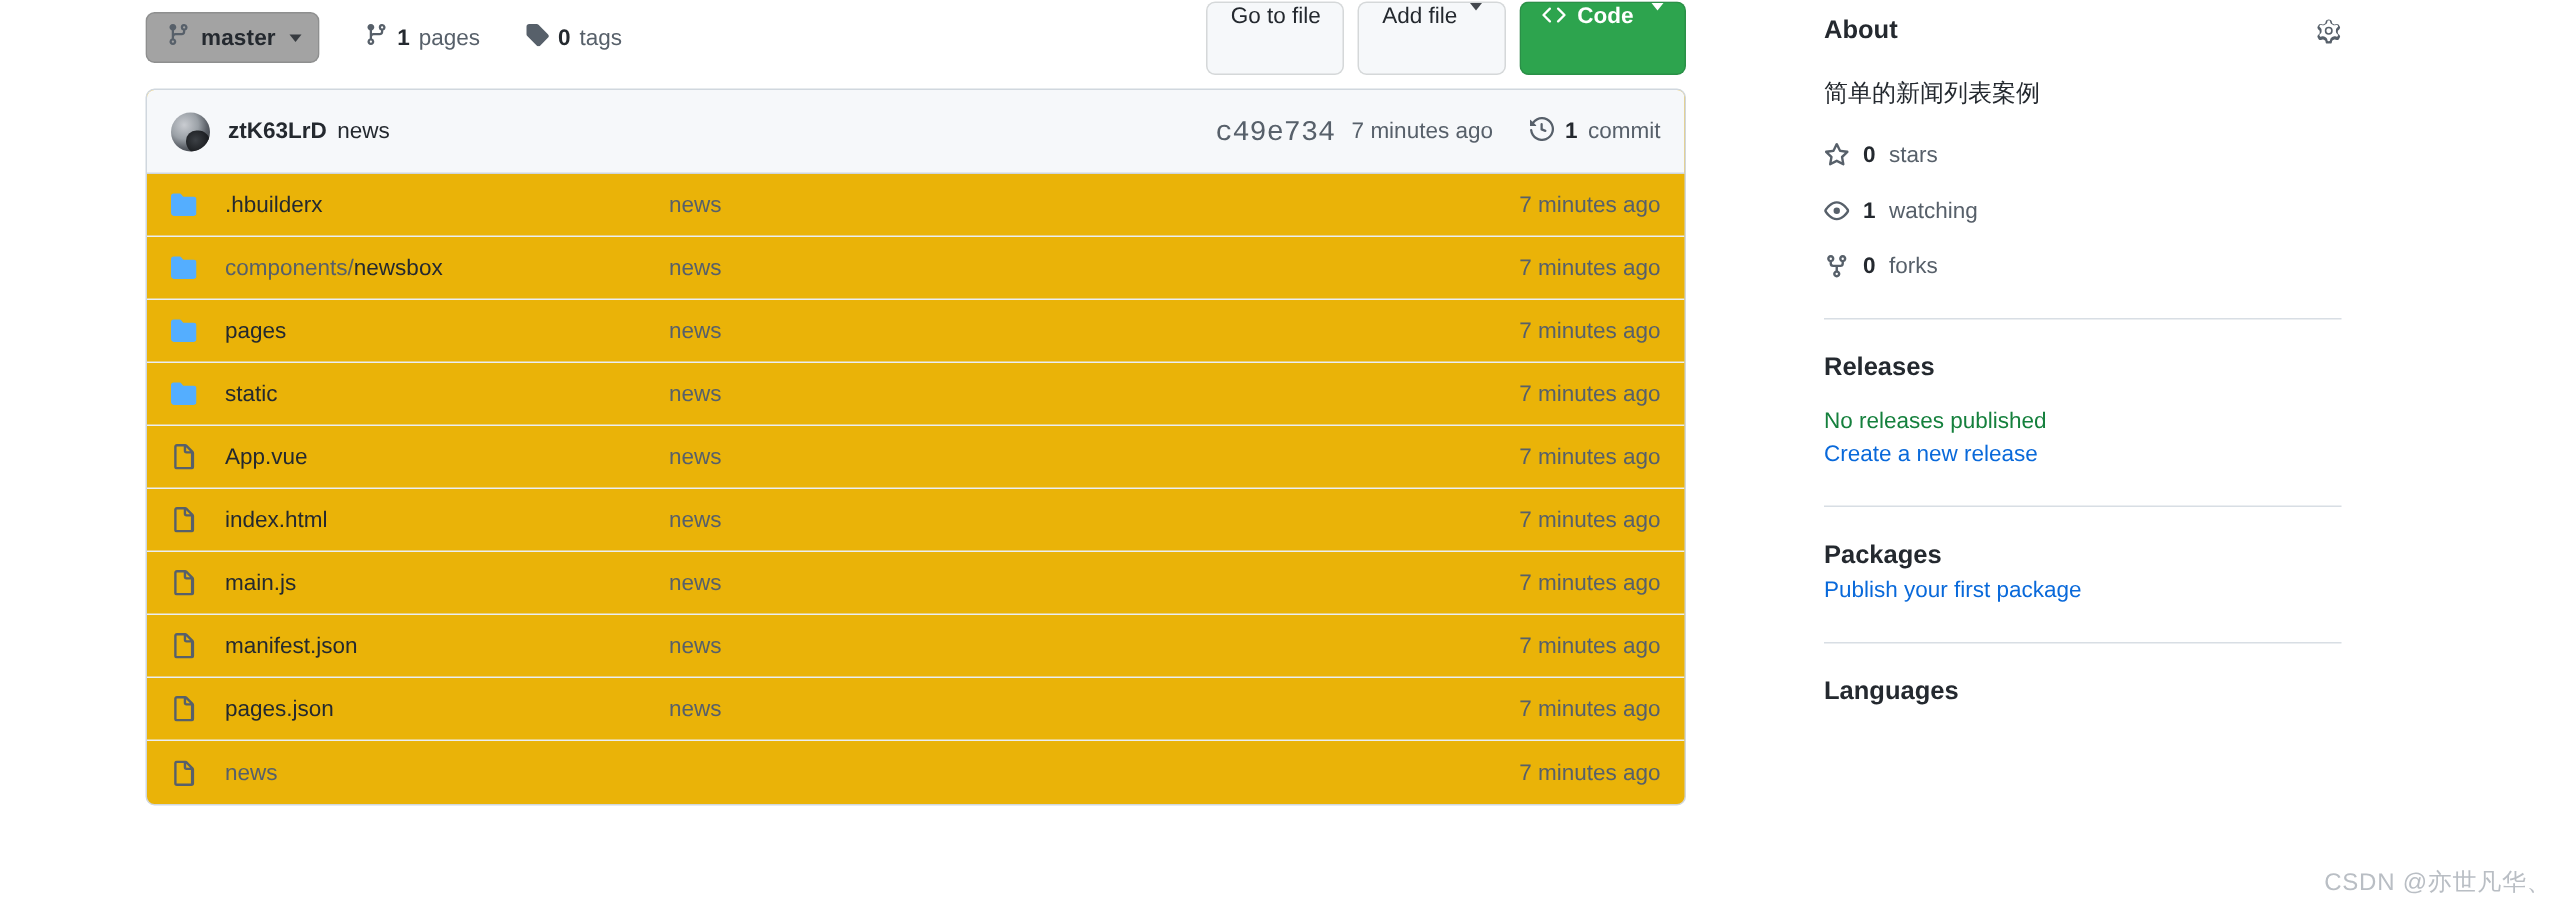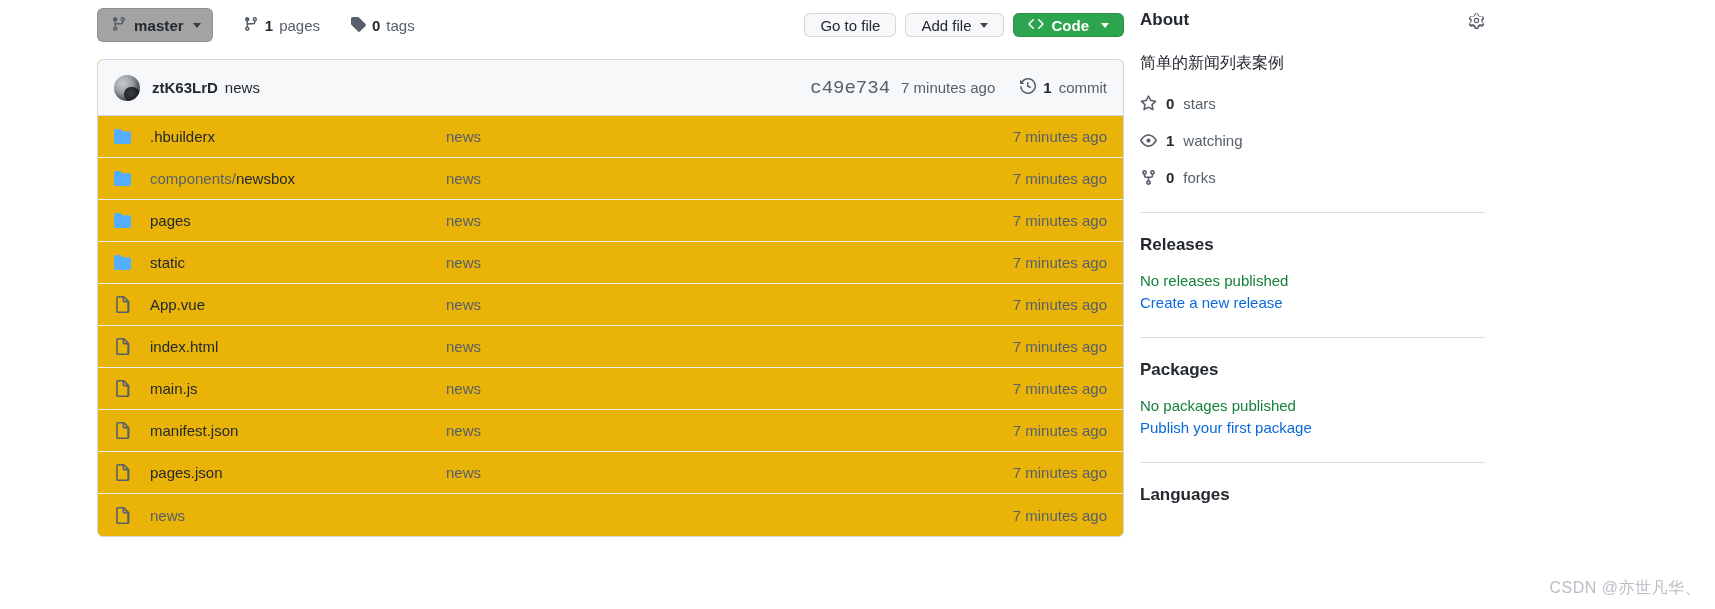--- a/index.html
+++ b/index.html
@@ -59,24 +59,23 @@
     gap: 6px;
     margin-left: 30px;
     font-size: 15px;
     color: #57606a;
     cursor: pointer;
   }
   .meta-link b { color: #24292f; font-weight: 600; }
   .spacer { flex: 1 1 auto; }
   .btn {
     display: inline-flex;
-    align-items: center;
     justify-content: center;
     gap: 6px;
-    height: 24px;
+    height: 49px;
     padding: 0 15px;
     background: #f6f8fa;
     border: 1px solid rgba(27,31,36,0.15);
     border-radius: 6px;
     font-size: 15px;
     color: #24292f;
     cursor: pointer;
     white-space: nowrap;
   }
   .btn + .btn { margin-left: 9px; }
@@ -199,21 +198,21 @@
   }
   .row .time-cell {
     flex: 0 0 auto;
     color: #57606a;
     text-align: right;
   }
 
   
   .side {
     position: absolute;
-    left: 1140px; top: 0;
+    left: 1216px; top: 0;
     width: 345px;
   }
   .side-head {
     display: flex;
     align-items: center;
     height: 40px;
   }
   .side-title {
     font-size: 17px;
     font-weight: 600;
@@ -508,21 +507,20 @@
 
     <div class="hr"></div>
 
     <div class="sec-title">Releases</div>
     <div class="sec-empty">No releases published</div>
     <div class="sec-link">Create a new release</div>
 
     <div class="hr"></div>
 
     <div class="sec-title">Packages</div>
-    <div class="sec-empty">No packages published</div>
     <div class="sec-link">Publish your first package</div>
 
     <div class="hr"></div>
 
     <div class="sec-title">Languages</div>
   </div>
 
   <div class="watermark">CSDN @亦世凡华、</div>
 </div>
 

